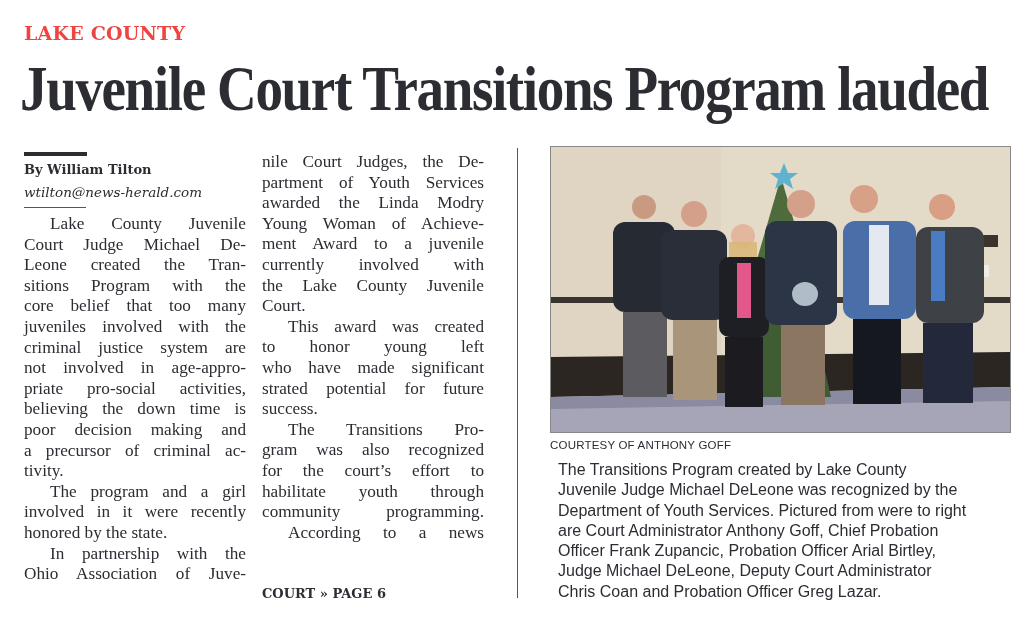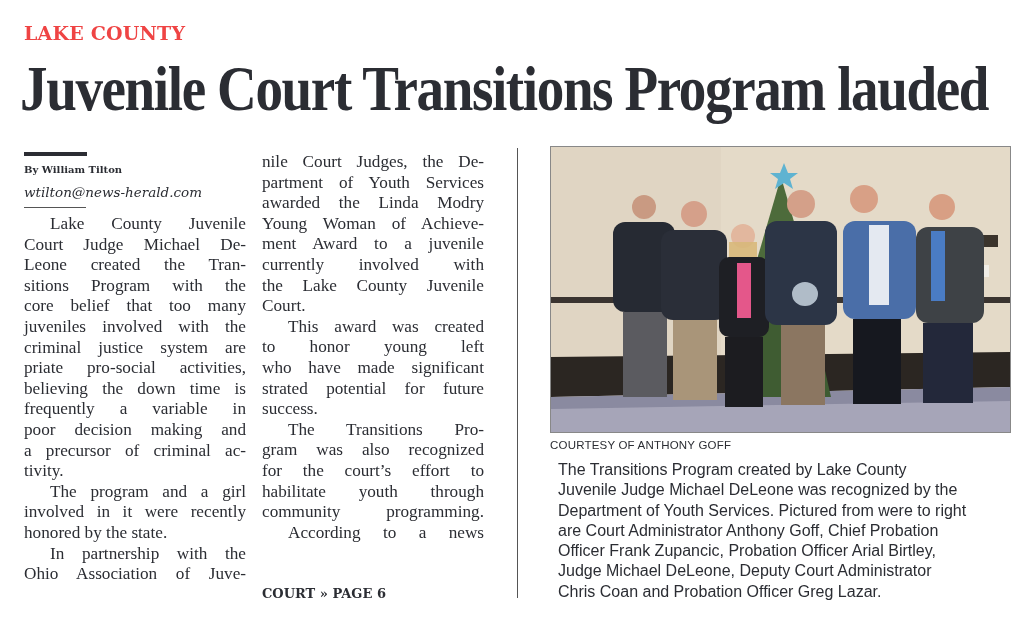--- a/index.html
+++ b/index.html
@@ -15,21 +15,21 @@
       position: absolute; left: 20px; top: 52px;
       font-family: "Liberation Serif", serif; font-weight: bold;
       font-size: 64px; line-height: 74px; color: #2b2d33;
       letter-spacing: -1.6px; white-space: nowrap;
       transform: scaleX(0.86); transform-origin: left top;
     }
 
     .byline-rule-top { position: absolute; left: 24px; top: 152px; width: 63px; height: 4px; background: #2b2d33; }
     .byline-name {
       position: absolute; left: 24px; top: 160px;
-      font-family: "DejaVu Serif", serif; font-weight: bold; font-size: 10px; line-height: 20px; color: #2b2d33; text-align: center;
+      font-family: "DejaVu Serif", serif; font-weight: bold; font-size: 13px; line-height: 20px; color: #2b2d33; text-align: center;
     }
     .byline-email {
       position: absolute; left: 24px; top: 183px;
       font-family: "DejaVu Serif", serif; font-style: italic; font-size: 13.5px; line-height: 18px; color: #2b2d33;
     }
     .byline-rule-bottom { position: absolute; left: 24px; top: 207px; width: 62px; height: 1px; background: #555; }
 
     .col {
       position: absolute; font-family: "Liberation Serif", serif;
       font-size: 17.2px; line-height: 20.6px; color: #2b2d33;
@@ -77,23 +77,23 @@
 <div class="byline-rule-bottom"></div>
 
 <div class="col" id="col1">
   <span class="line indent">Lake County Juvenile</span>
   <span class="line">Court Judge Michael De-</span>
   <span class="line">Leone created the Tran-</span>
   <span class="line">sitions Program with the</span>
   <span class="line">core belief that too many</span>
   <span class="line">juveniles involved with the</span>
   <span class="line">criminal justice system are</span>
+  <span class="line">not involved in age-appro-</span>
   <span class="line">priate pro-social activities,</span>
   <span class="line">believing the down time is</span>
-  <span class="line">frequently a variable in</span>
   <span class="line">poor decision making and</span>
   <span class="line">a precursor of criminal ac-</span>
   <span class="line last">tivity.</span>
   <span class="line indent">The program and a girl</span>
   <span class="line">involved in it were recently</span>
   <span class="line last">honored by the state.</span>
   <span class="line indent">In partnership with the</span>
   <span class="line">Ohio Association of Juve-</span>
 </div>
 

